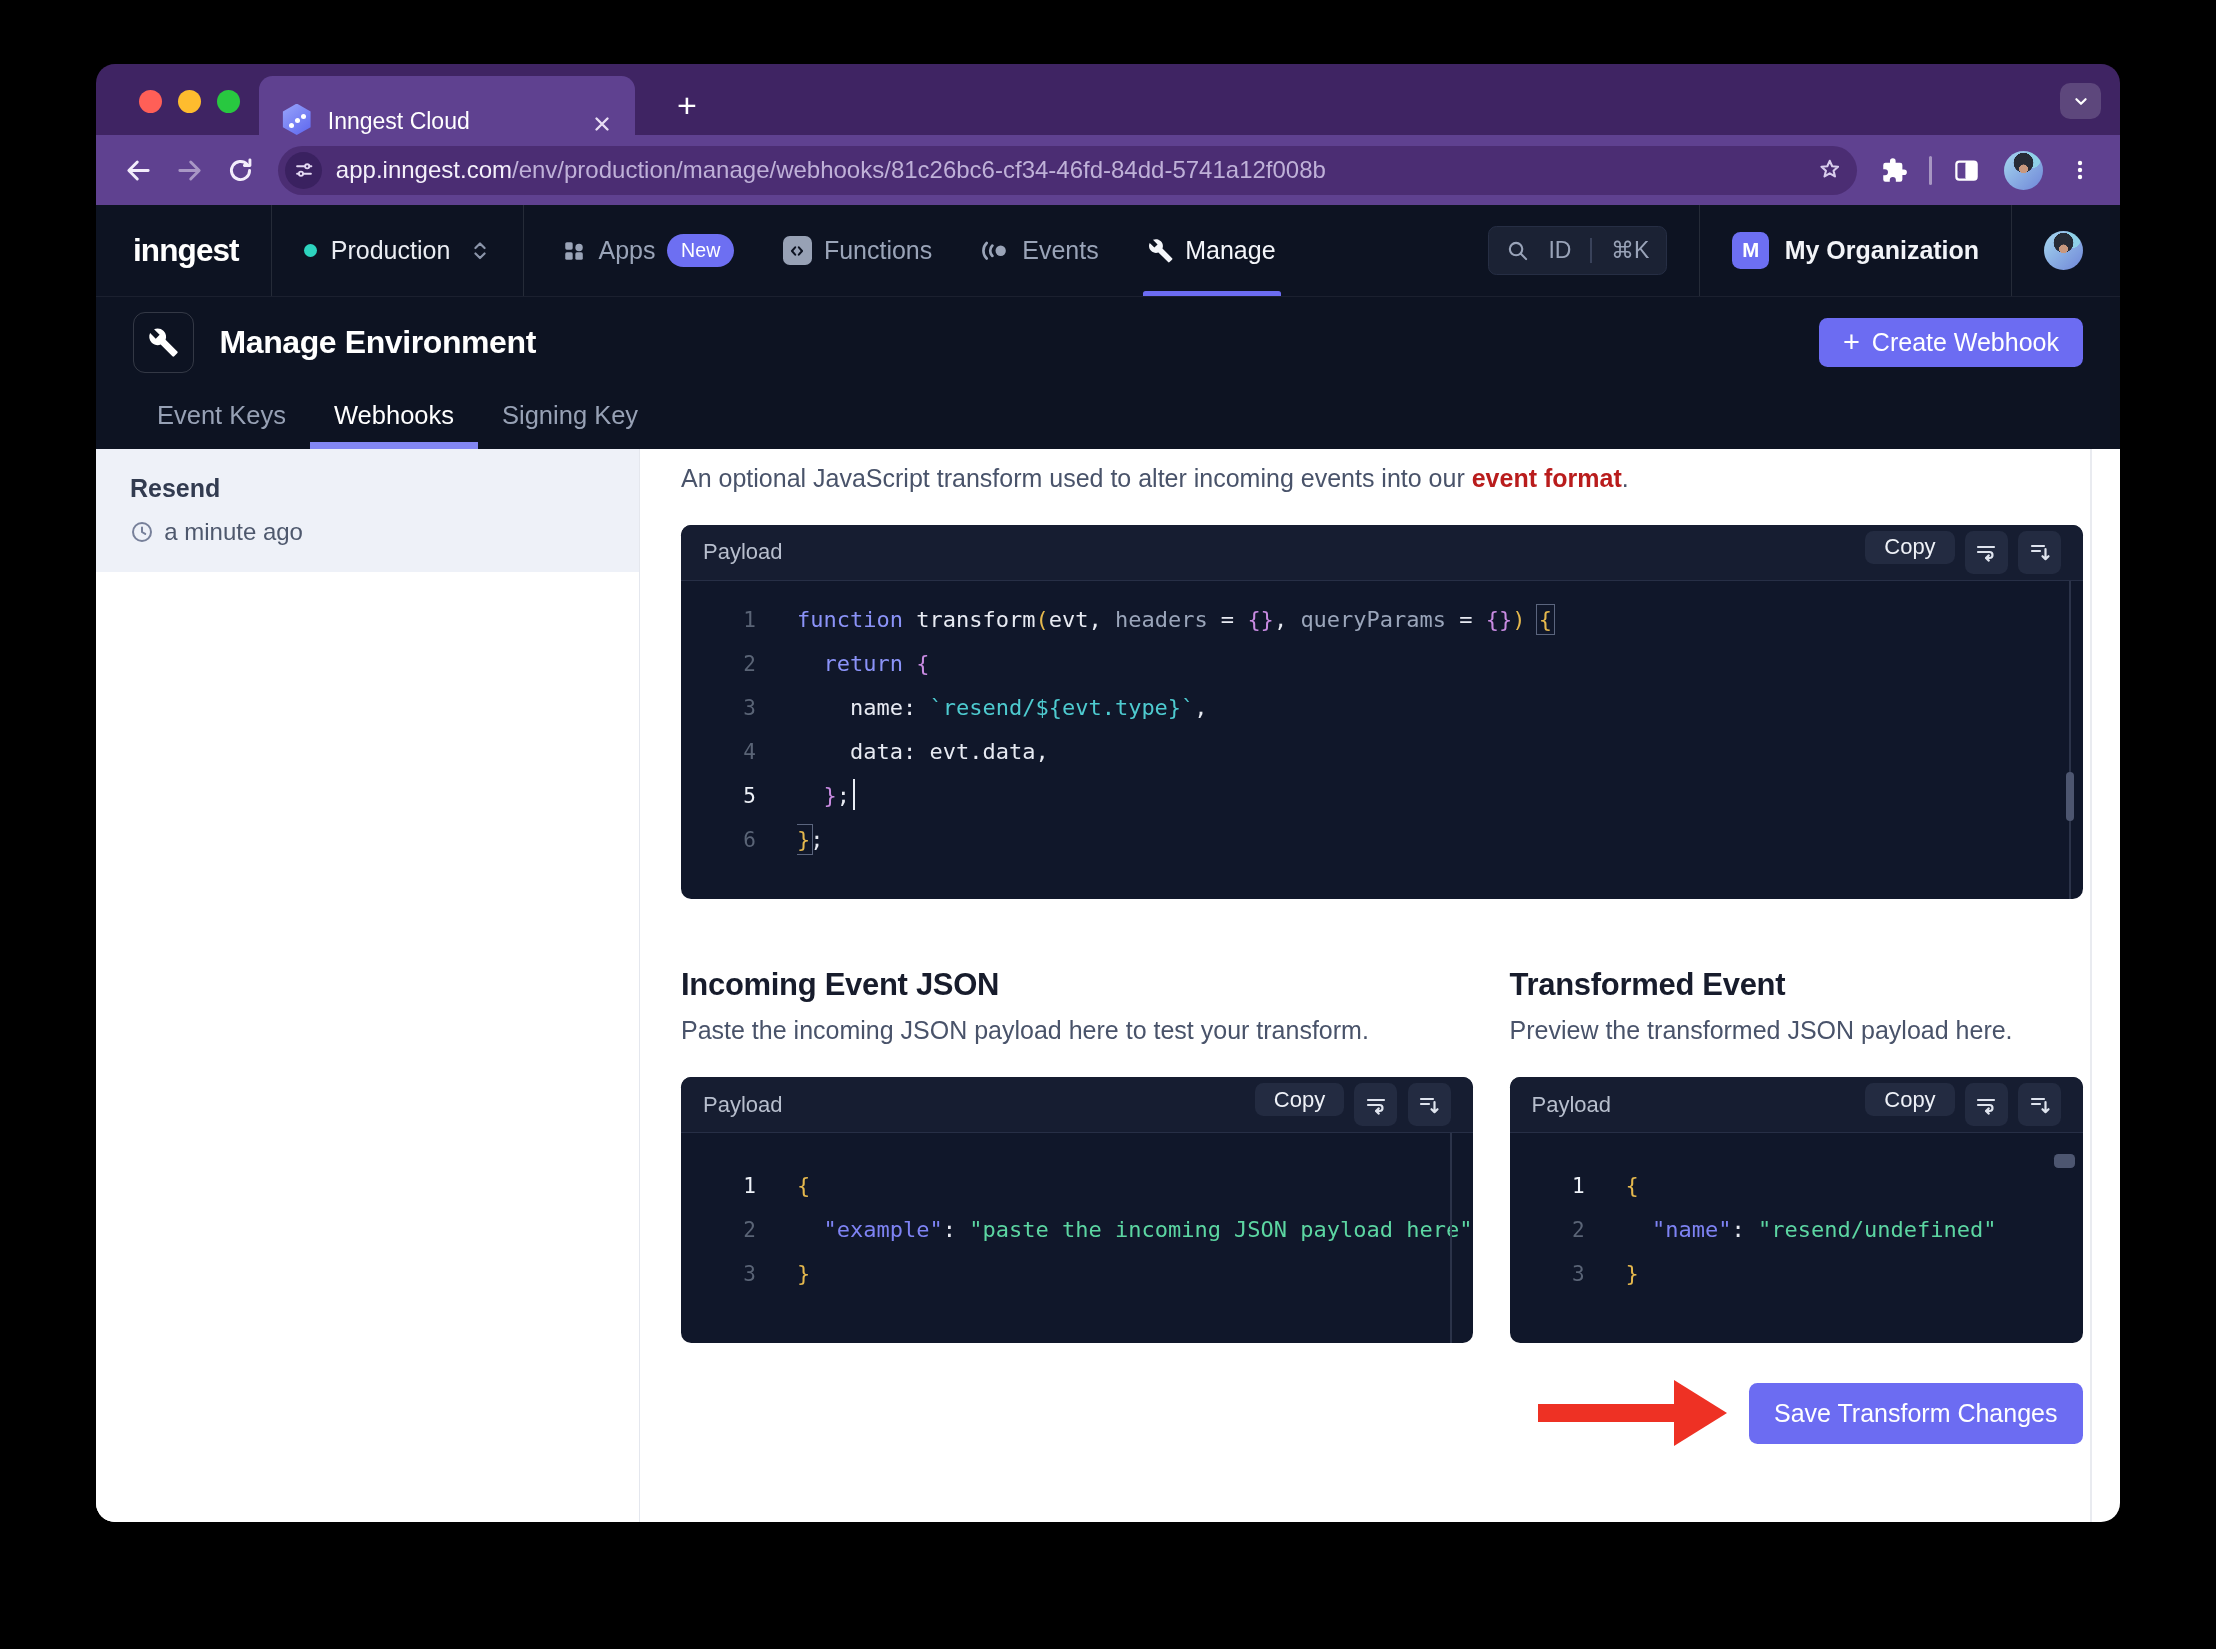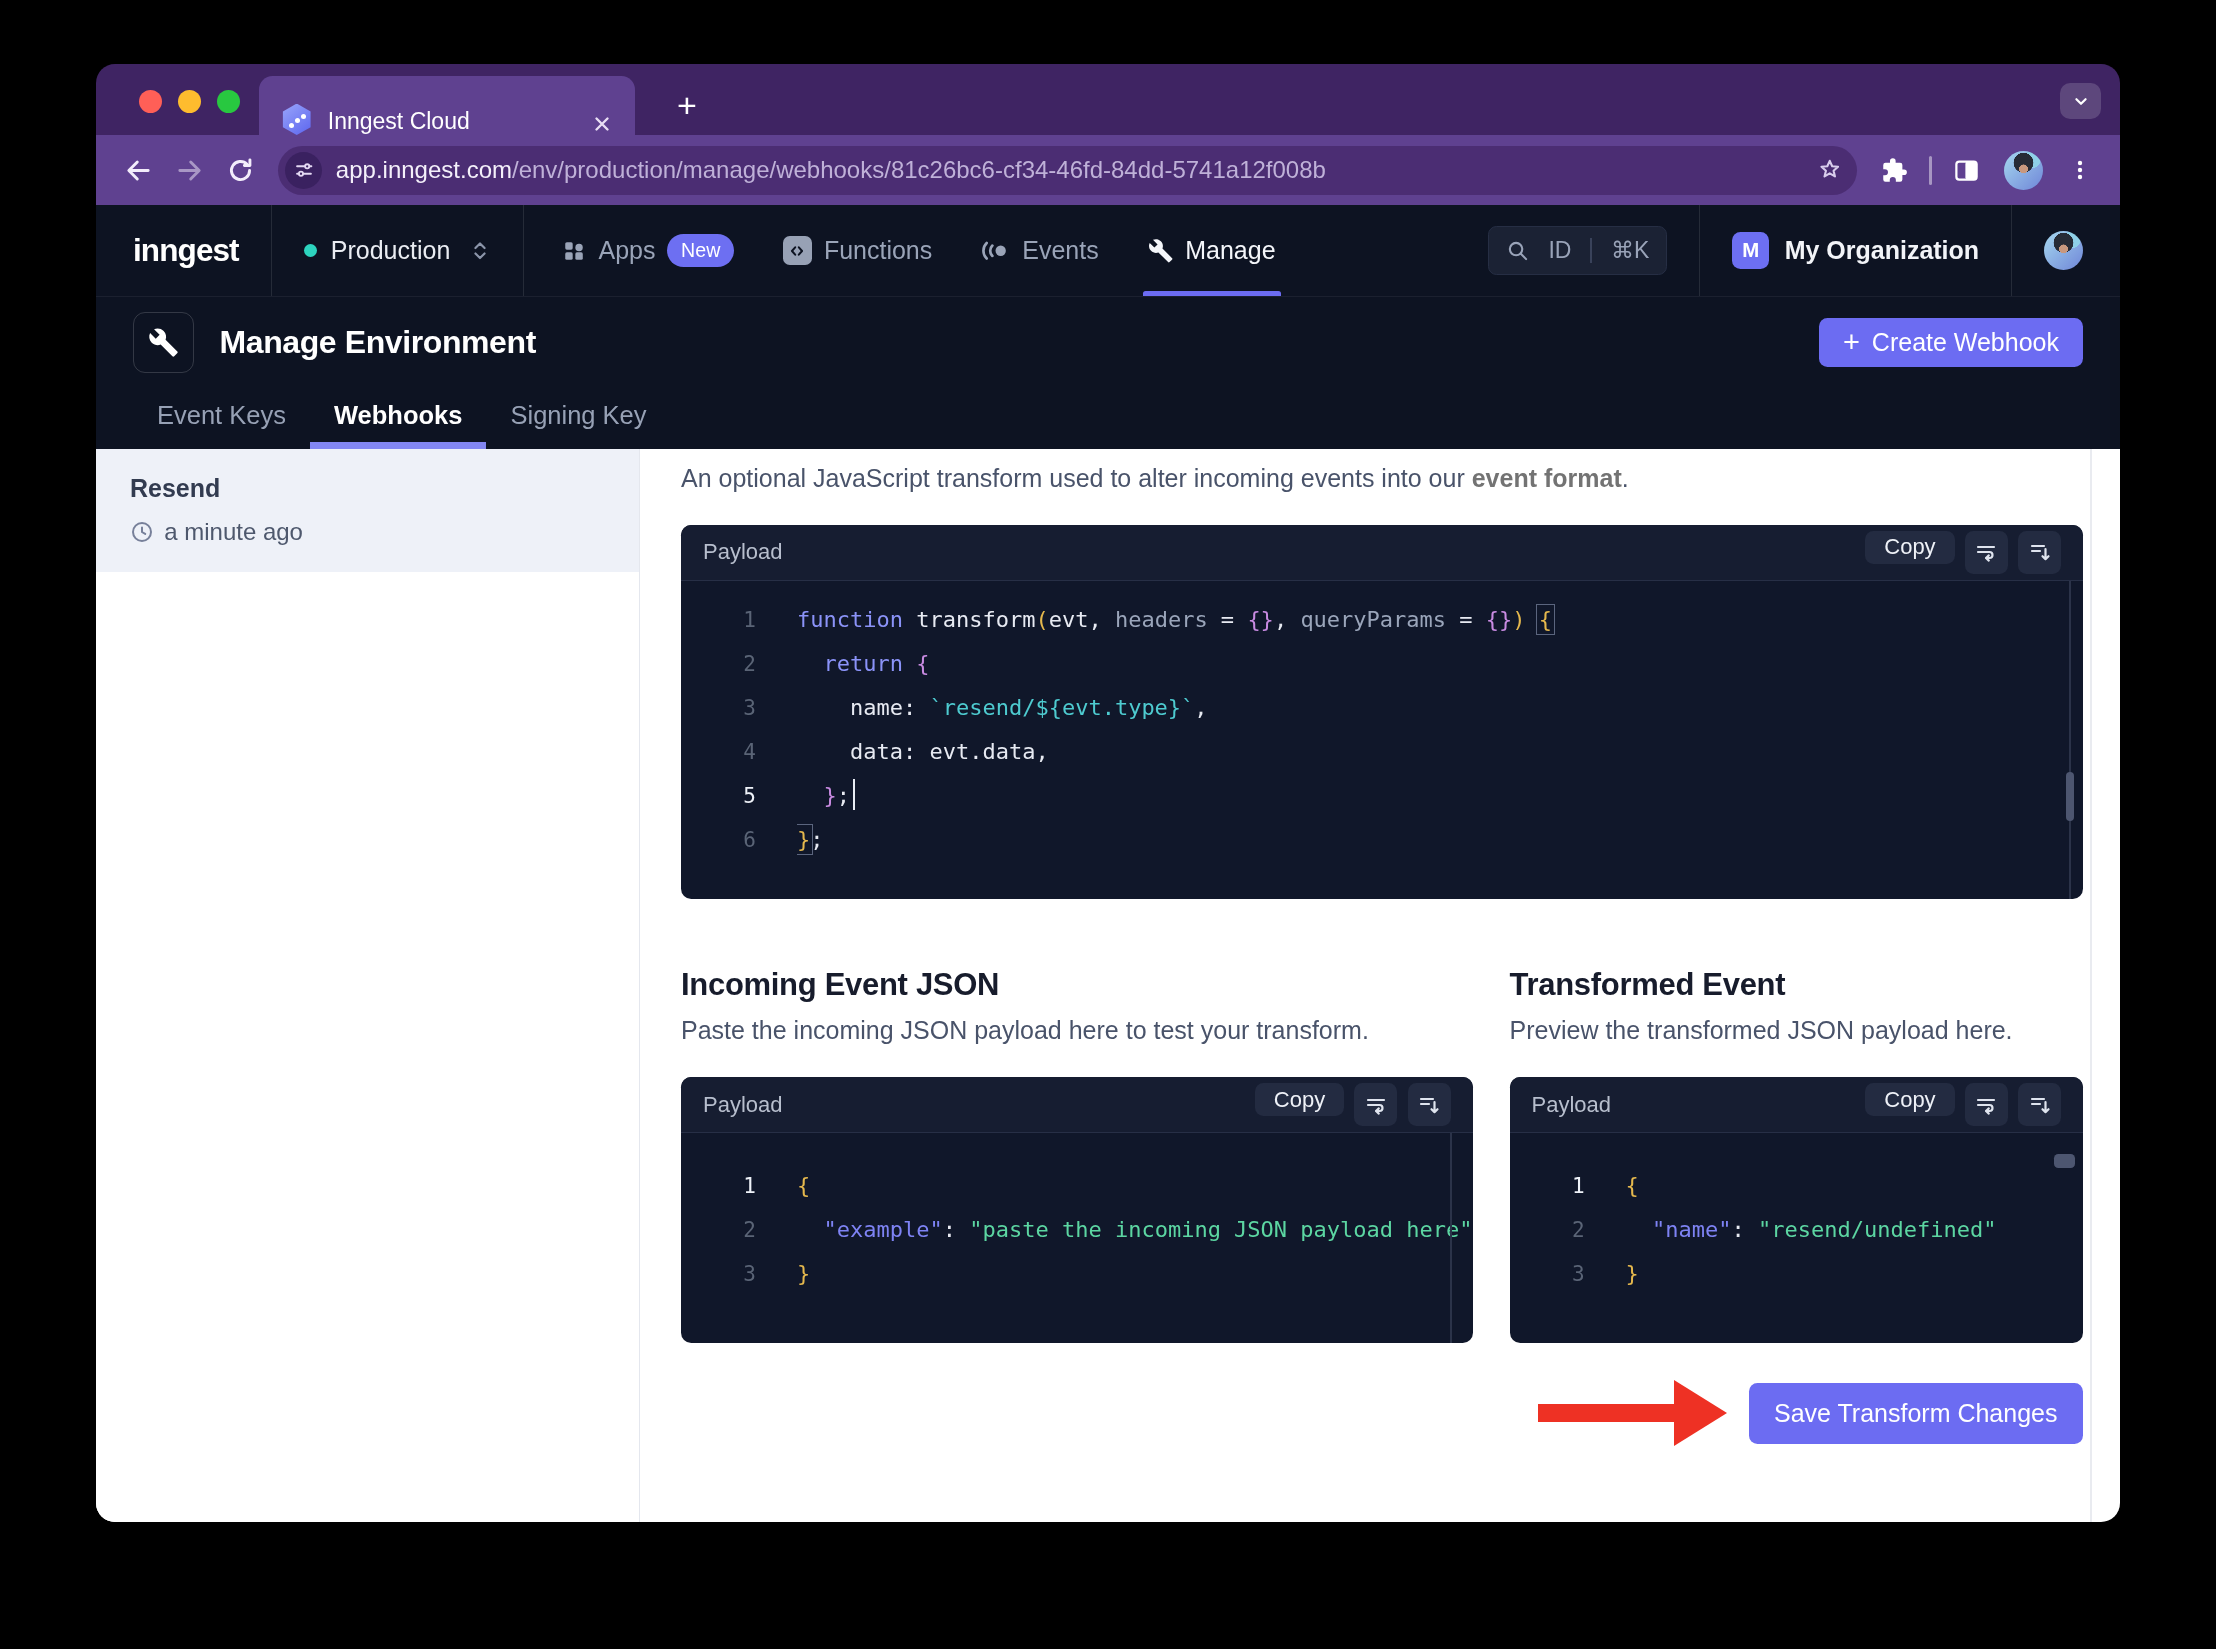--- a/index.html
+++ b/index.html
@@ -72,39 +72,39 @@
   .envheader{background:var(--nav-bg);padding:15.3px 37px 0;flex:none;}
   .envrow{display:flex;align-items:center;}
   .wrenchbox{width:61px;height:61px;border:1.7px solid rgba(255,255,255,.16);border-radius:12px;
     display:flex;align-items:center;justify-content:center;color:#fff;}
   .envtitle{color:#fff;font-size:32px;font-weight:700;margin-left:25.5px;letter-spacing:-0.4px;}
   .createbtn{margin-left:auto;height:49px;background:var(--accent);border:none;border-radius:8.5px;color:#fff;
     font-size:25px;font-family:inherit;display:flex;align-items:center;gap:12px;padding:0 24px;}
   .createbtn .plus{font-size:29px;font-weight:300;}
   .envtabs{display:flex;margin-top:12px;padding-left:0;}
   .envtab{position:relative;padding:15.3px 24px 19px;font-size:25.5px;color:#97a1b5;}
-  .envtab.active{color:#fff;font-weight:700;}
+  .envtab.active{color:#fff;font-weight:400;}
   .envtab.active::after{content:"";position:absolute;left:0;right:0;bottom:0;height:6.8px;background:var(--accent-light);}
 
   
   .content{flex:1;display:flex;background:#fff;min-height:0;position:relative;}
   .pagescroll{position:absolute;top:0;right:28px;width:1.7px;height:100%;background:#e9ebf0;}
   .sidebar{width:544px;flex:none;border-right:1.7px solid #e4e7ee;background:#fff;}
   .sb-item{background:#eef1f8;padding:25.5px 34px 25.5px;}
   .sb-name{font-size:25px;font-weight:700;color:#323b50;}
   .sb-time{display:flex;align-items:center;gap:10.2px;margin-top:15.3px;color:#4e586d;font-size:24px;}
   .sb-time svg{color:#77809a;}
   .main{flex:1;padding:0 37px 0 41px;overflow:hidden;}
 
   .t-head{display:flex;align-items:flex-start;margin-top:24px;}
   h1{font-size:34px;font-weight:700;color:#171c2c;letter-spacing:-0.4px;}
   .readdocs{margin-left:auto;height:54px;background:#fff;border:1.7px solid #dcdfe6;border-radius:8.5px;
     padding:0 22px;font-size:24px;color:#3c4759;font-family:inherit;box-shadow:0 1.7px 2.6px rgba(16,24,40,.06);}
   .desc{margin-top:15.3px;font-size:25px;color:#49536a;}
-  .desc a{color:#737373;font-weight:600;text-decoration:none;}
+  .desc a{color:#b91c1c;font-weight:600;text-decoration:none;}
 
   .editor{margin-top:32px;border-radius:10.2px;overflow:hidden;background:var(--editor-bg);position:relative;}
   .ed-head{height:56px;background:var(--editor-head);display:flex;align-items:center;padding:0 22px;
     border-bottom:1.7px solid #272f46;}
   .ed-label{font-size:22px;color:#b7becd;}
   .ed-actions{margin-left:auto;display:flex;gap:10.2px;}
   .copybtn{height:33px;padding:0 19px;background:#232b41;border:none;border-radius:8.5px;color:#eef1f7;
     font-size:22px;font-family:inherit;}
   .iconbtn{width:43px;height:43px;background:#232b41;border:none;border-radius:8.5px;color:#dfe4ee;
     display:flex;align-items:center;justify-content:center;}

